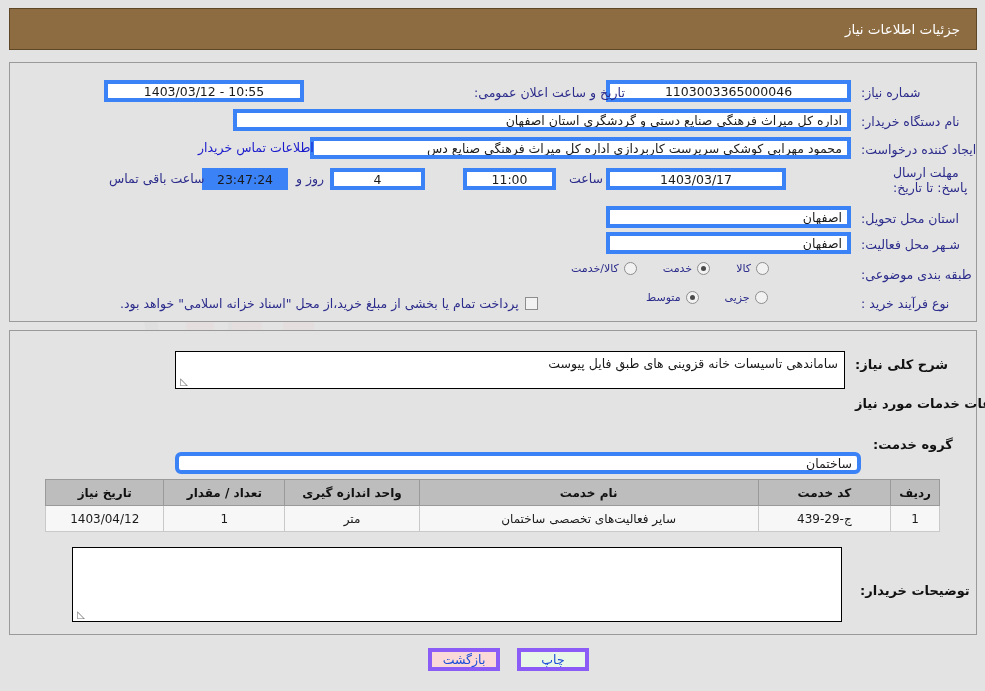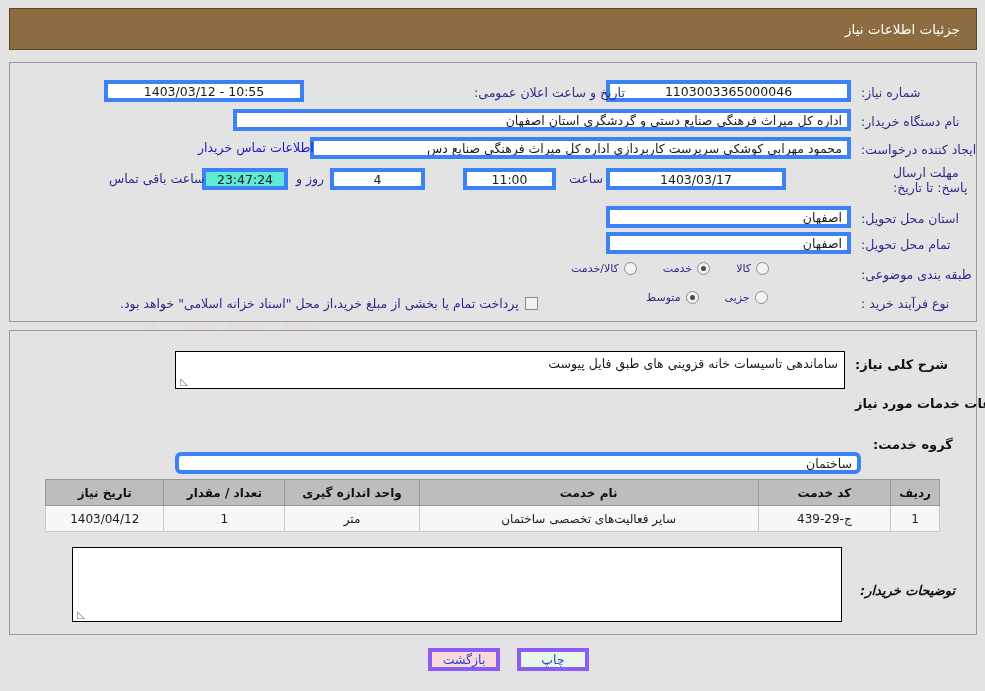--- a/index.html
+++ b/index.html
@@ -74,21 +74,21 @@
     font-size: 12.5px;
     color: #1a1a1a;
     display: flex;
     align-items: center;
     padding: 0 5px;
     overflow: hidden;
     direction: rtl;
   }
   .fld.center { justify-content: center; }
   .fld.right  { justify-content: flex-start; }
-  .fld.yellow { background: #5eead4; }
+  .fld.yellow { background: #3b82f6; }
 
   .inline-lbl {
     color: #2c2c8c;
     font-size: 12.5px;
     padding: 0 5px;
   }
   .link {
     color: #1a1acc;
     font-size: 12.5px;
     text-decoration: none;
@@ -259,21 +259,21 @@
 <span class="inline-lbl" style="position:absolute; left:291px; top:171px; z-index:3;">روز و</span>
 <div class="fld center yellow" style="position:absolute; left:202px; top:168px; width:86px; z-index:3;">23:47:24</div>
 <span class="inline-lbl" style="position:absolute; left:104px; top:171px; z-index:3;">ساعت باقی تماس</span>
 
 <div class="row" style="left:855px; top:206px; width:115px; justify-content:flex-end; z-index:3;">
   <span class="lbl">استان محل تحویل:</span>
 </div>
 <div class="fld right" style="position:absolute; left:606px; top:206px; width:245px; z-index:3;">اصفهان</div>
 
 <div class="row" style="left:855px; top:232px; width:115px; justify-content:flex-end; z-index:3;">
-  <span class="lbl">تمام محل تحویل:</span>
+  <span class="lbl">شـهر محل فعالیت:</span>
 </div>
 <div class="fld right" style="position:absolute; left:606px; top:232px; width:245px; z-index:3;">اصفهان</div>
 
 <div class="row" style="left:855px; top:262px; width:118px; justify-content:flex-end; z-index:3;">
   <span class="lbl">طبقه بندی موضوعی:</span>
 </div>
 <div class="radio-group" style="position:absolute; left:545px; top:262px; z-index:3;">
   <div class="radio-item">
     <span class="radio"></span>
     <span class="radio-label">کالا</span>
@@ -335,20 +335,20 @@
       <td>1</td>
       <td>ج-29-439</td>
       <td>سایر فعالیت‌های تخصصی ساختمان</td>
       <td>متر</td>
       <td>1</td>
       <td>1403/04/12</td>
     </tr>
   </tbody>
 </table>
 
-<div class="section-head" style="left:860px; top:583px; z-index:3;font-style:italic;">توضیحات خریدار:</div>
+<div class="section-head" style="left:860px; top:583px; z-index:3;">توضیحات خریدار:</div>
 <div class="ta" style="left:72px; top:547px; width:770px; height:75px; z-index:3;">
   <span></span>
   <span class="grip">◺</span>
 </div>
 
 <button class="btn" id="btn-print">چاپ</button>
 <button class="btn" id="btn-back">بازگشت</button>
 
 </body></html>

